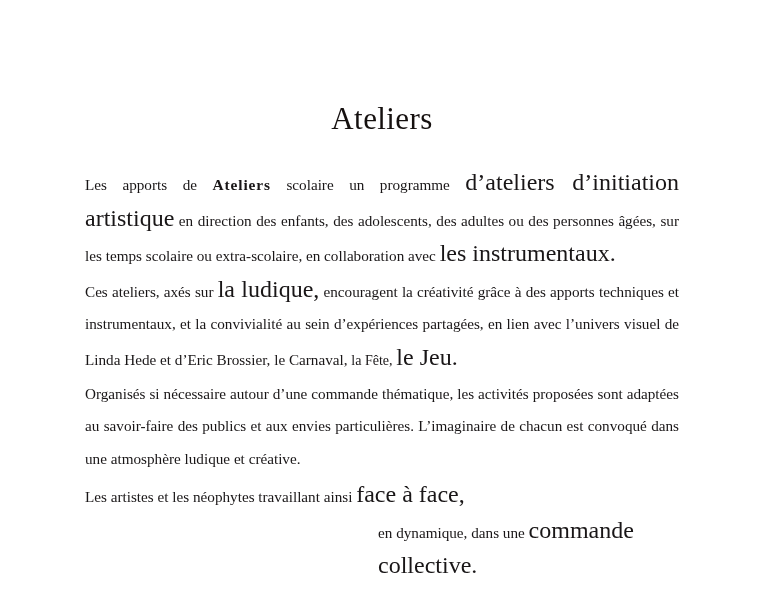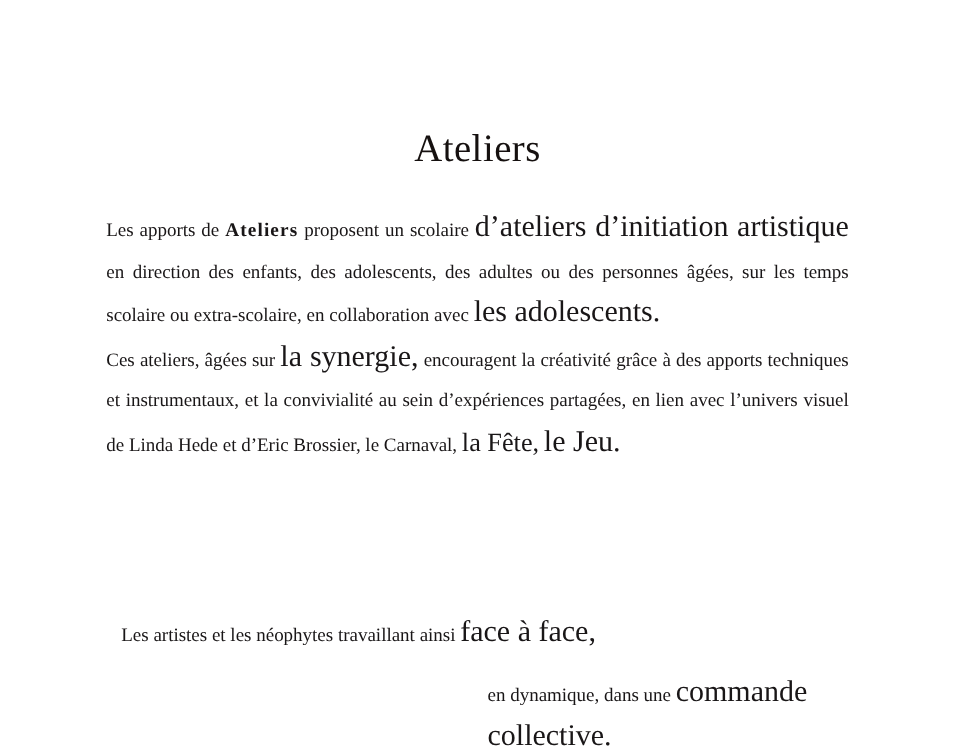--- a/index.html
+++ b/index.html
@@ -59,51 +59,52 @@
   .em-brand {
     font-family: "Liberation Serif", "DejaVu Serif", serif;
     font-weight: 700;
     font-size: 15.4px;
     letter-spacing: 0.9px;
   }
   .em-lg {
     font-size: 24px;
   }
   .em-md {
-    font-size: 21px;
+    font-size: 14px;
   }
 
   .closing {
     position: absolute;
     left: 85px;
     top: 478px;
     width: 594px;
   }
   .closing p {
-    margin: 12px;
+    margin: 0;
     padding: 0;
     font-size: 15.2px;
     line-height: 32.6px;
     color: #191617;
     text-align: left;
   }
   .closing p.indented {
     padding-left: 293px;
   }
 </style>
 </head>
 <body style="background: rgb(255, 255, 255);">
 
 <div class="page">
 
   <h1 class="doc-title">Ateliers</h1>
 
   <div class="body-block">
-    <p class="para"><span>Les apports de </span><span class="em-brand">Ateliers</span><span> proposent un scolaire </span><span class="em-lg">d’ateliers d’initiation artistique</span><span> en direction des enfants, des adolescents, des adultes ou des personnes âgées, sur les temps scolaire ou extra-scolaire, en collaboration avec </span><span class="em-lg">les adolescents.</span></p>
-    <p class="para"><span>Ces ateliers, âgées sur </span><span class="em-lg">la synergie,</span><span> encouragent la créativité grâce à des apports techniques et instrumentaux, et la convivialité au sein d’expériences partagées, en lien avec l’univers visuel de Linda Hede et d’Eric Brossier, le Carnaval, </span><span class="em-md">la Fête,</span><span> </span><span class="em-lg">le Jeu.</span></p>
+    <p class="para"><span>Les apports de </span><span class="em-brand">Ateliers</span><span> scolaire un programme </span><span class="em-lg">d’ateliers d’initiation artistique</span><span> en direction des enfants, des adolescents, des adultes ou des personnes âgées, sur les temps scolaire ou extra-scolaire, en collaboration avec </span><span class="em-lg">les instrumentaux.</span></p>
+    <p class="para"><span>Ces ateliers, axés sur </span><span class="em-lg">la ludique,</span><span> encouragent la créativité grâce à des apports techniques et instrumentaux, et la convivialité au sein d’expériences partagées, en lien avec l’univers visuel de Linda Hede et d’Eric Brossier, le Carnaval, </span><span class="em-md">la Fête,</span><span> </span><span class="em-lg">le Jeu.</span></p>
+    <p class="para"><span>Organisés si nécessaire autour d’une commande thématique, les activités proposées sont adaptées au savoir-faire des publics et aux envies particulières. L’imaginaire de chacun est convoqué dans une atmosphère ludique et créative.</span></p>
   </div>
 
   <div class="closing">
     <p><span>Les artistes et les néophytes travaillant ainsi </span><span class="em-lg">face à face,</span></p>
     <p class="indented"><span>en dynamique, dans une </span><span class="em-lg">commande collective.</span></p>
   </div>
 
 </div>
 
 </body></html>

